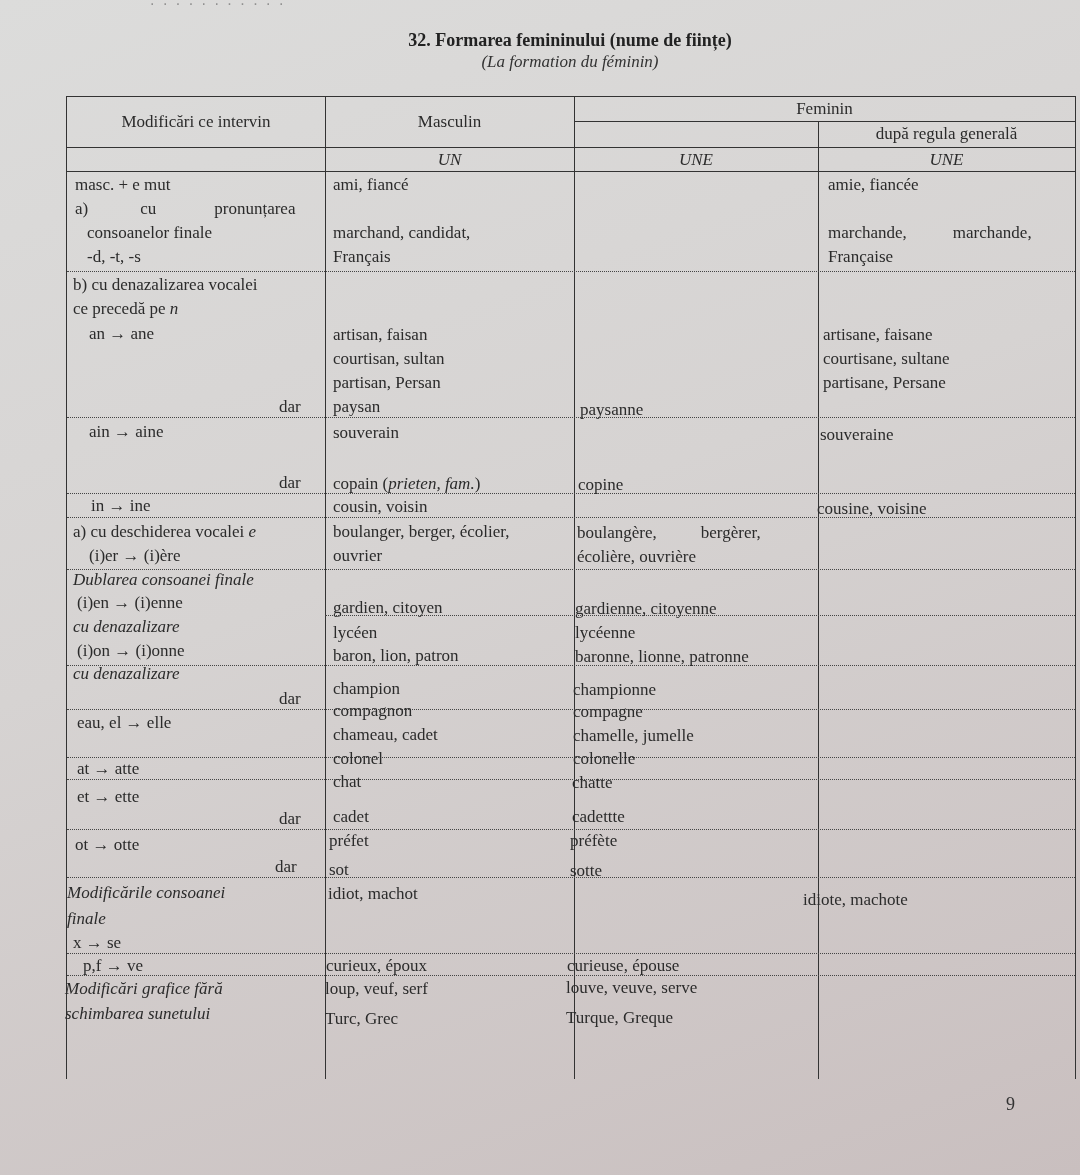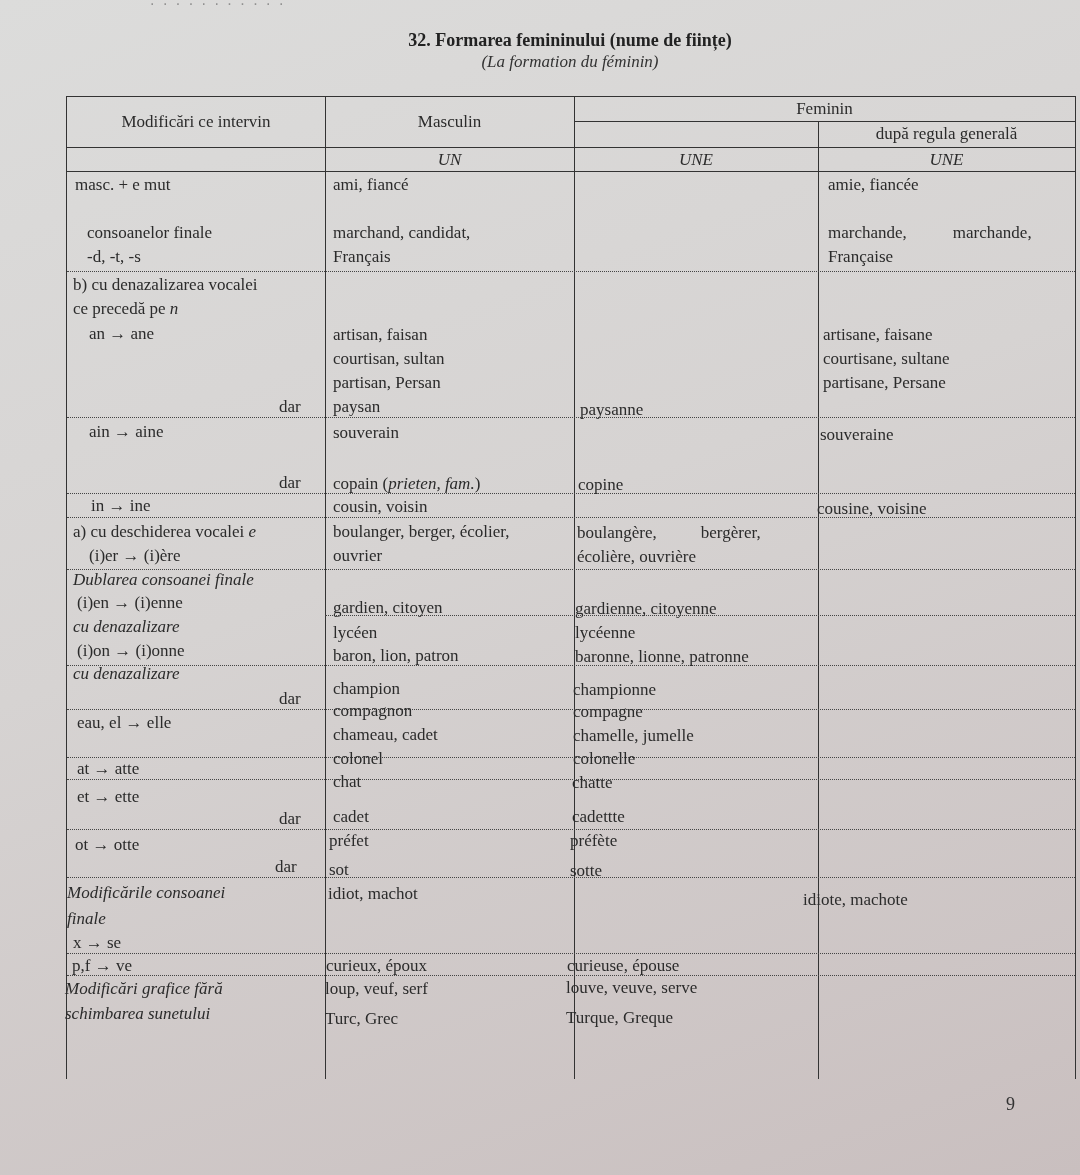--- a/index.html
+++ b/index.html
@@ -76,20 +76,21 @@
   <div class="dline" style="top:568px"></div>
   <div class="dline" style="top:612px"></div>
   <div class="dline" style="top:660px"></div>
   <div class="dline" style="top:682px"></div>
   <div class="dline" style="top:732px"></div>
   <div class="dline" style="top:780px"></div>
   <div class="dline" style="top:856px"></div>
   <div class="dline" style="top:878px"></div>
 
   <div class="cell-text" style="left:8px; top:76px">masc. + e mut</div>
+  <div class="cell-text" style="left:8px; top:100px; word-spacing:0"><span>a)</span><span style="display:inline-block;width:52px"></span><span>cu</span><span style="display:inline-block;width:58px"></span><span>pronunțarea</span></div>
   <div class="cell-text" style="left:20px; top:124px">consoanelor finale</div>
   <div class="cell-text" style="left:20px; top:148px">  -d, -t, -s</div>
   <div class="cell-text" style="left:266px; top:76px">ami, fiancé</div>
   <div class="cell-text" style="left:266px; top:124px">marchand, candidat,</div>
   <div class="cell-text" style="left:266px; top:148px">Français</div>
   <div class="cell-text" style="left:761px; top:76px">amie, fiancée</div>
   <div class="cell-text" style="left:761px; top:124px"><span>marchande,</span><span style="display:inline-block;width:46px"></span><span>marchande,</span></div>
   <div class="cell-text" style="left:761px; top:148px">Française</div>
 
   <div class="cell-text" style="left:6px; top:176px">b) cu denazalizarea vocalei</div>
@@ -163,21 +164,21 @@
   <div class="cell-text" style="left:262px; top:761px">sot</div>
   <div class="cell-text" style="left:503px; top:732px">préfète</div>
   <div class="cell-text" style="left:503px; top:762px">sotte</div>
 
   <div class="cell-text it" style="left:0px; top:784px">Modificările consoanei</div>
   <div class="cell-text it" style="left:0px; top:810px">finale</div>
   <div class="cell-text" style="left:6px; top:834px"> x → se</div>
   <div class="cell-text" style="left:261px; top:785px">idiot, machot</div>
   <div class="cell-text" style="left:736px; top:791px">idiote, machote</div>
 
-  <div class="cell-text" style="left:5px; top:857px">p,f → ve</div>
+  <div class="cell-text" style="left:16px; top:857px">p,f → ve</div>
   <div class="cell-text" style="left:259px; top:857px">curieux, époux</div>
   <div class="cell-text" style="left:500px; top:857px">curieuse, épouse</div>
 
   <div class="cell-text it" style="left:-2px; top:880px">Modificări grafice fără</div>
   <div class="cell-text it" style="left:-2px; top:905px">schimbarea sunetului</div>
   <div class="cell-text" style="left:258px; top:880px">loup, veuf, serf</div>
   <div class="cell-text" style="left:258px; top:910px">Turc, Grec</div>
   <div class="cell-text" style="left:499px; top:879px">louve, veuve, serve</div>
   <div class="cell-text" style="left:499px; top:909px">Turque, Greque</div>
 </div>

